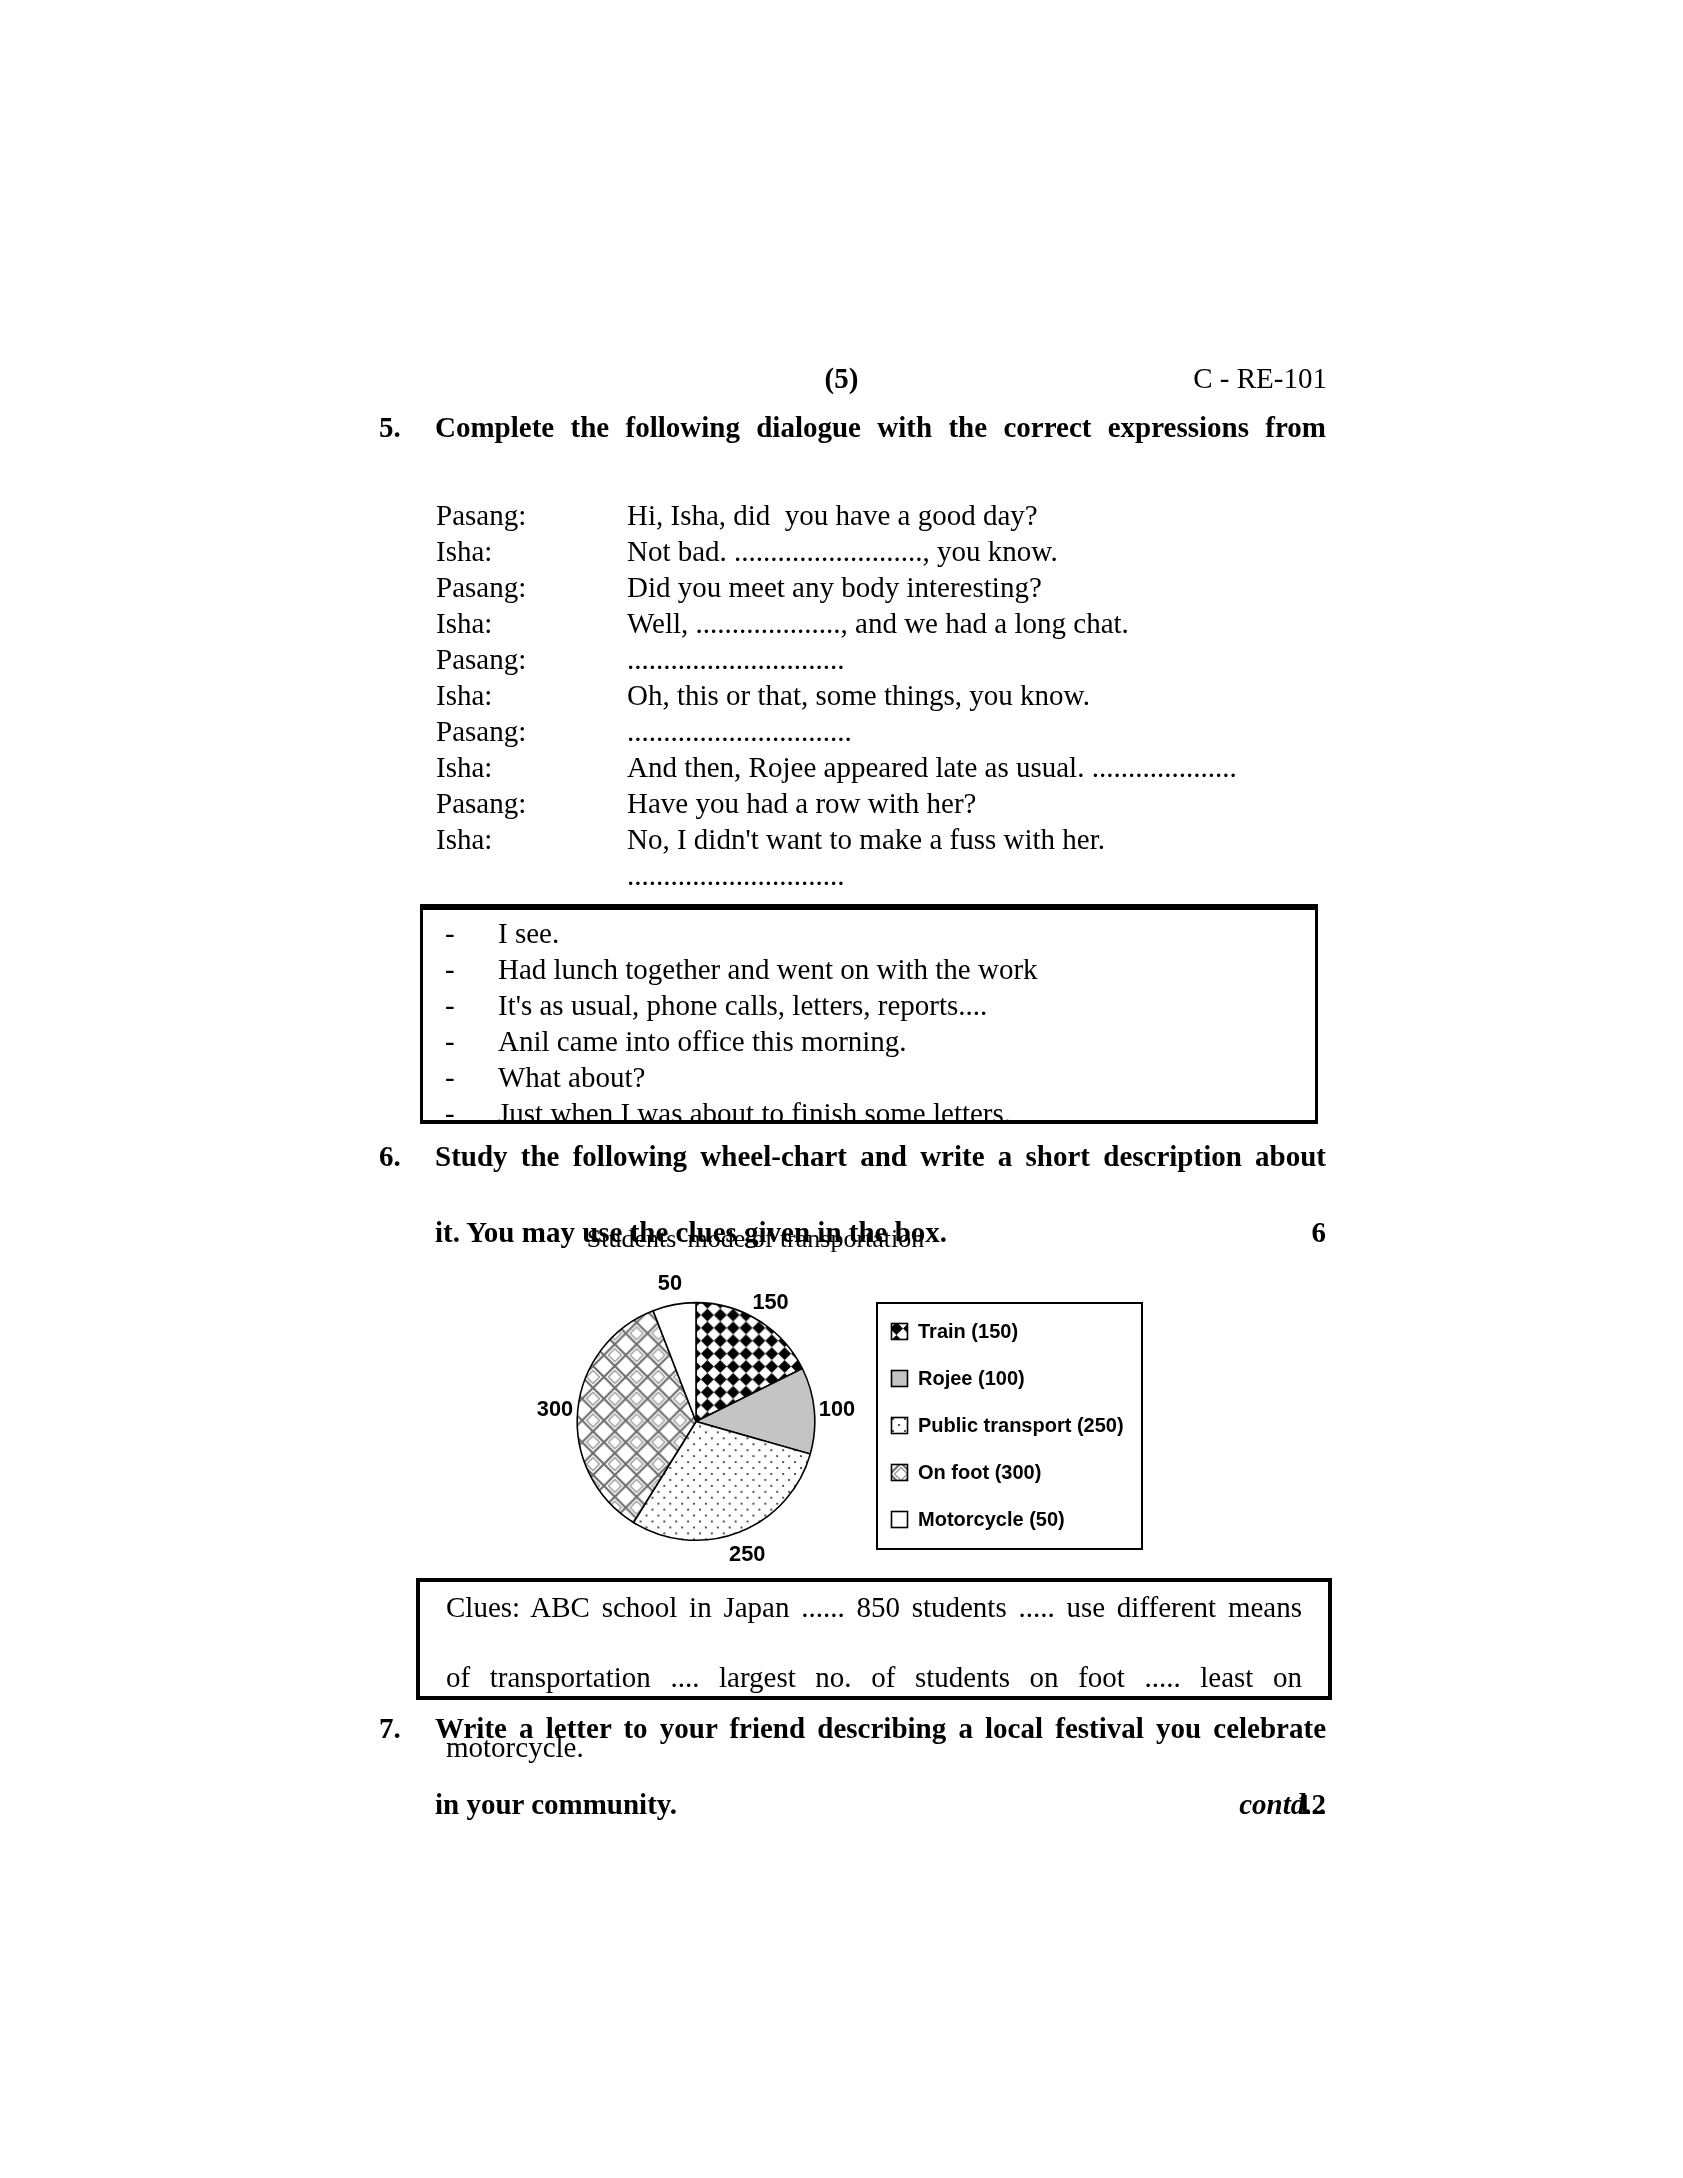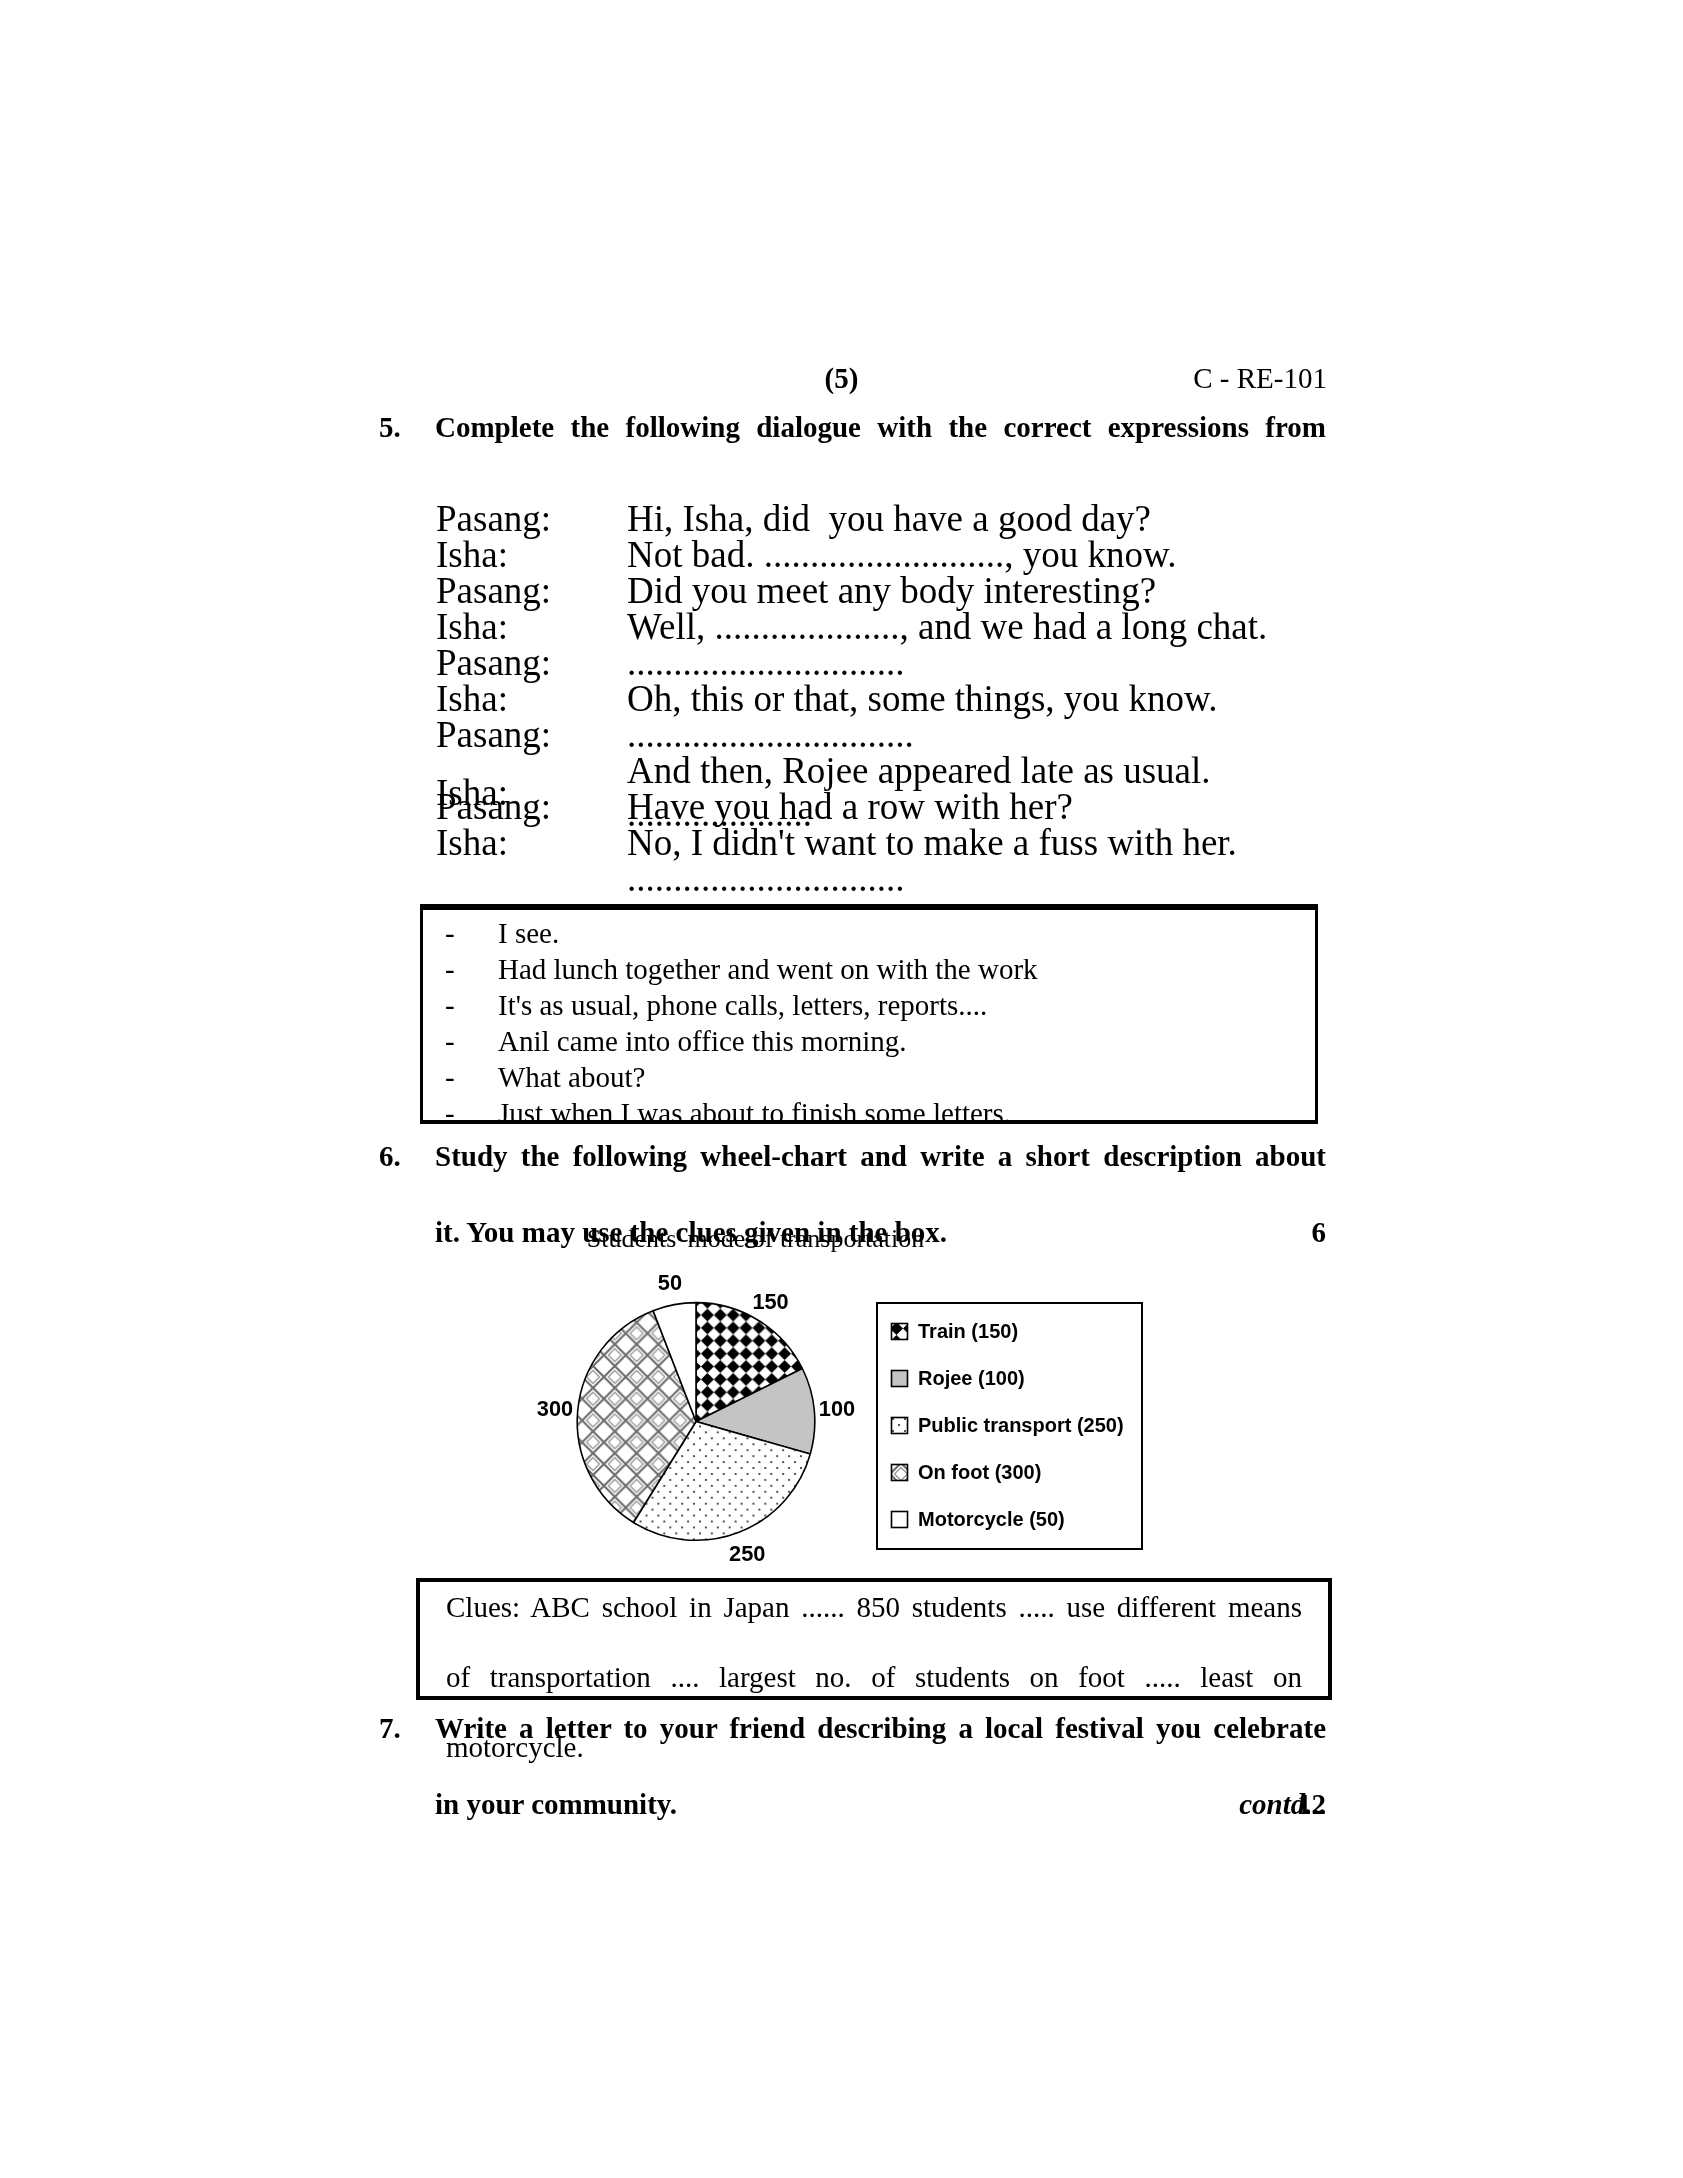--- a/index.html
+++ b/index.html
@@ -14,21 +14,21 @@
   
   .qblock{position:absolute;left:379px;width:947px;font-size:29px;font-weight:bold;line-height:38px;}
   .qnum{position:absolute;left:0;top:0;}
   .qbody{margin-left:56px;}
   .qline{position:relative;}
   .justify{text-align:justify;}
   .justify::after{content:"";display:inline-block;width:100%;height:0;}
   .marks{position:absolute;right:0;top:0;font-weight:bold;}
 
   
-  .dialogue{position:absolute;left:436px;top:497px;width:891px;font-size:37px;}
+  .dialogue{position:absolute;left:436px;top:497px;width:891px;font-size:29px;}
   .dlg-row{display:grid;grid-template-columns:191px 1fr;height:36px;align-items:center;}
   .dlg-text{white-space:pre-wrap;}
 
   
   .expr-box{position:absolute;left:420px;top:904px;width:898px;height:220px;box-sizing:border-box;
             border:3px solid #000;border-top-width:6px;border-bottom-width:4px;background:#fff;}
   .expr-list{padding-top:5px;}
   .expr-row{display:flex;height:36px;align-items:center;padding-left:22px;font-size:29px;}
   .expr-dash{width:53px;flex:0 0 53px;}
 

